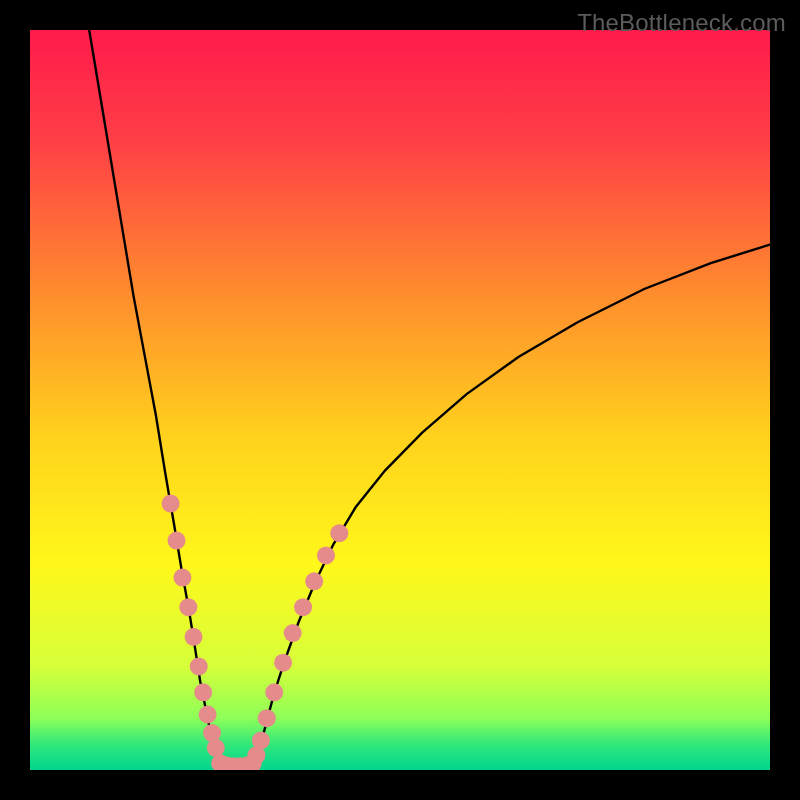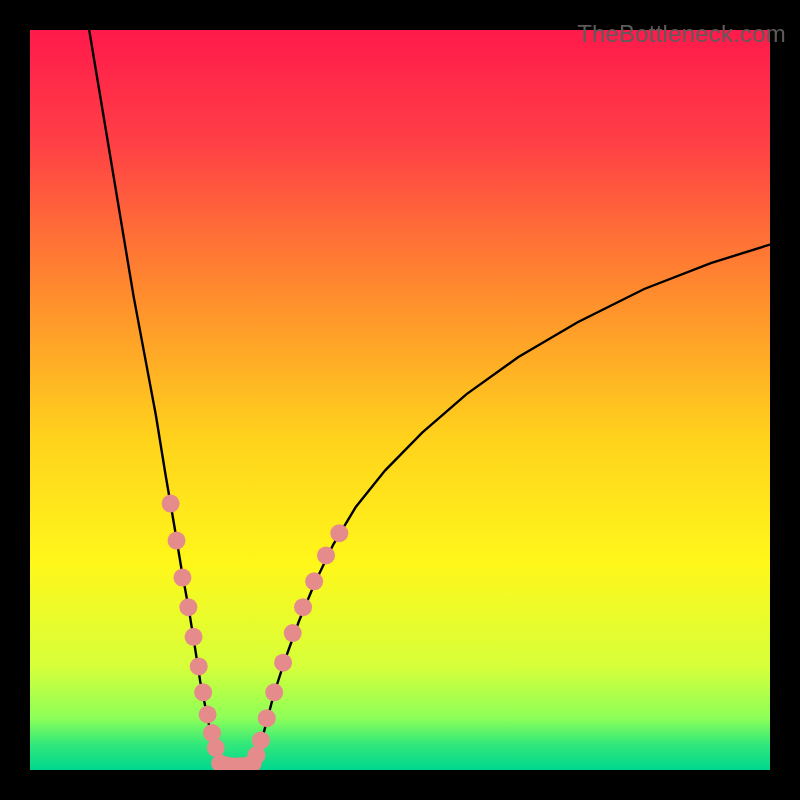--- a/index.html
+++ b/index.html
@@ -21,21 +21,21 @@
   }
   .plot {
     position: absolute;
     left: 30px;
     top: 30px;
     width: 740px;
     height: 740px;
   }
   .watermark {
     position: absolute;
-    top: 20px;
+    top: 9px;
     right: 14px;
     color: #5c5c5c;
     font-size: 24px;
     font-weight: 500;
     letter-spacing: 0.2px;
     user-select: none;
   }
   svg { display: block; }
 </style>
 </head>

